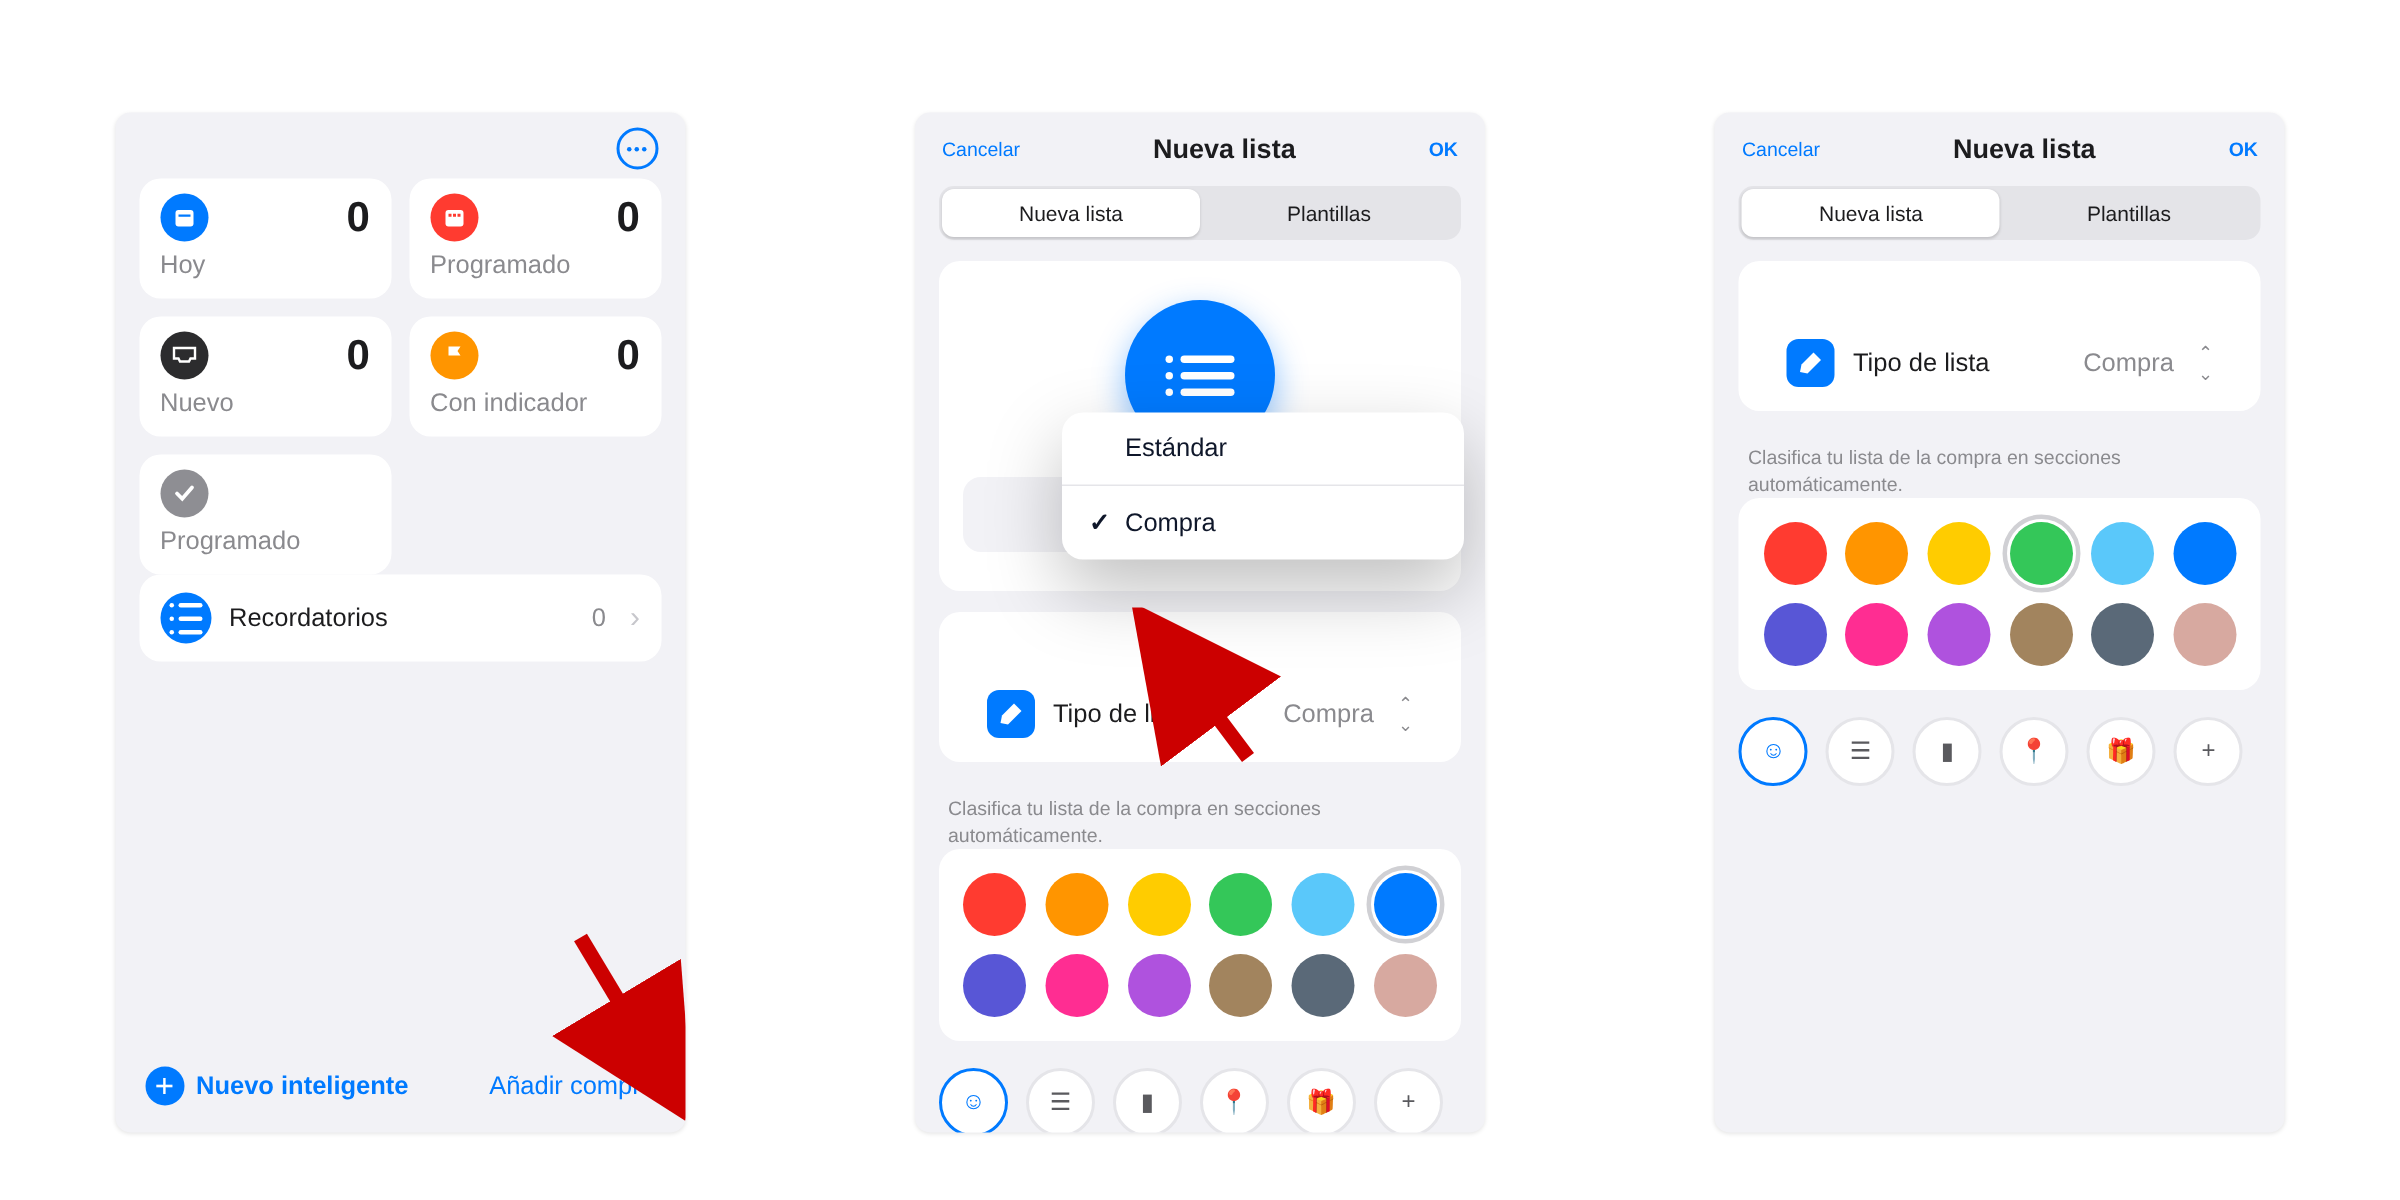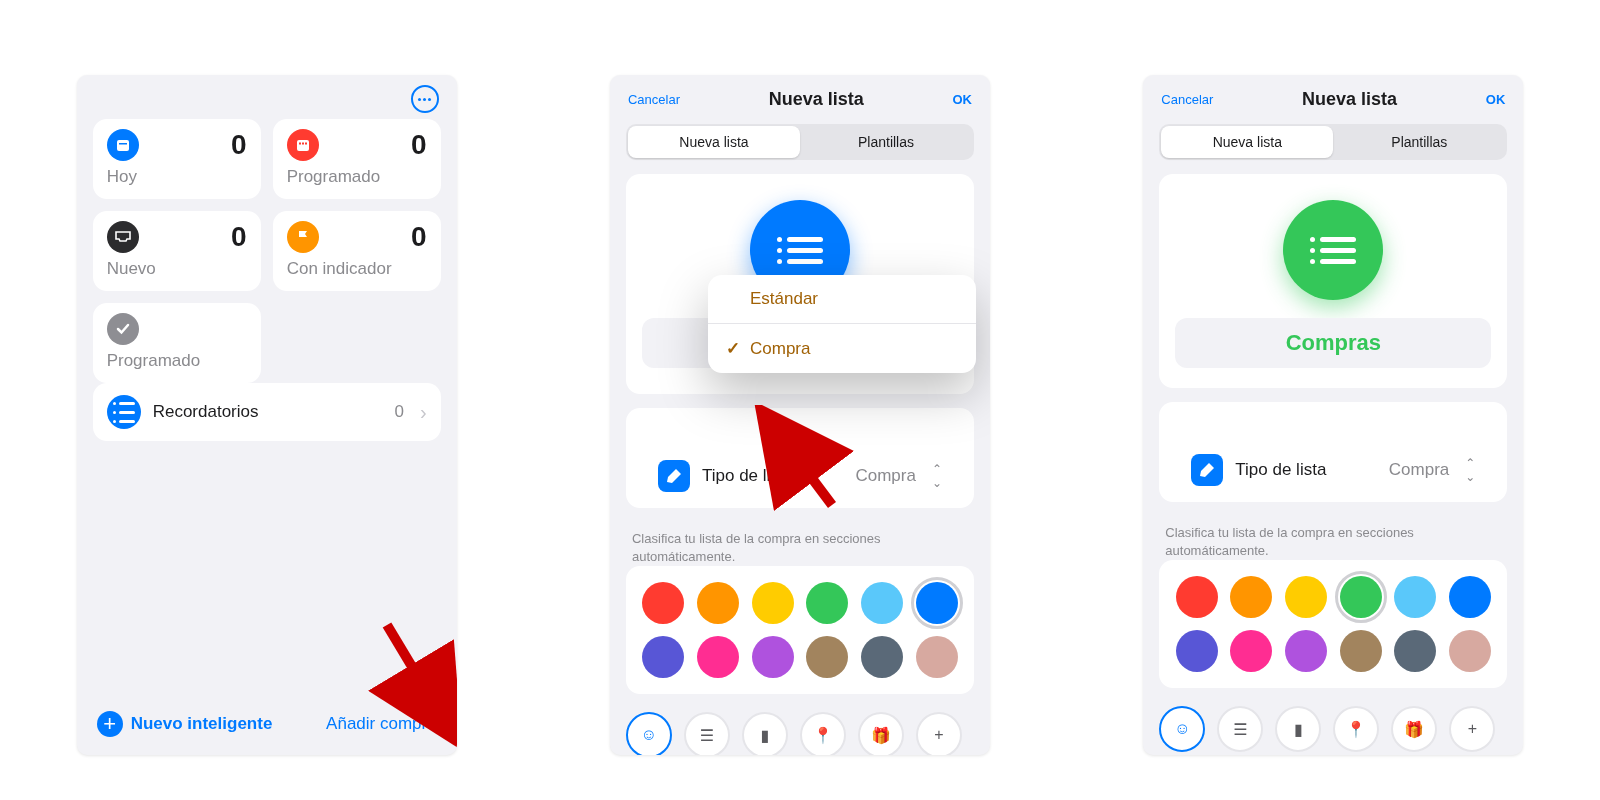--- a/index.html
+++ b/index.html
@@ -81,21 +81,21 @@
   .colors{display:grid;grid-template-columns:repeat(6,1fr);gap:12px;padding:16px;}
   .swatch{width:42px;height:42px;border-radius:50%;cursor:pointer;margin:0 auto;position:relative;}
   .swatch.sel::after{content:"";position:absolute;inset:-5px;border:3px solid #d0d0d4;border-radius:50%;}
   .iconrow{display:flex;gap:12px;padding:4px 16px 0;justify-content:flex-start;}
   .ibtn{width:46px;height:46px;border-radius:50%;border:2px solid #e5e5e9;background:#fff;
     display:flex;align-items:center;justify-content:center;color:#5a5a5e;cursor:pointer;flex-shrink:0;}
   .ibtn.active{border-color:var(--ios-blue);color:var(--ios-blue);}
   
   .popup{position:absolute;left:98px;top:200px;width:268px;background:#fff;
     border-radius:14px;box-shadow:0 20px 50px rgba(0,0,0,.25);overflow:hidden;z-index:5;}
-  .popup div{padding:14px 18px;font-size:17px;color:#a16207;display:flex;align-items:center;gap:10px;cursor:pointer;text-align:right;}
+  .popup div{padding:14px 18px;font-size:17px;color:#0f172a;display:flex;align-items:center;gap:10px;cursor:pointer;text-align:right;}
   .popup div+div{border-top:1px solid #e5e5e9;}
   .chk{width:14px;display:inline-block;font-weight:700;}
   .arrow2{position:absolute;left:132px;top:330px;z-index:6;pointer-events:none;}
   
   .lines{display:flex;flex-direction:column;gap:6px;}
   .lines b{display:flex;gap:5px;align-items:center;}
   .lines i{width:5px;height:5px;background:#fff;border-radius:50%;display:block;}
   .lines u{width:36px;height:5px;background:#fff;border-radius:3px;display:block;text-decoration:none;}
   .lines.sm b{gap:3px;} .lines.sm i{width:3px;height:3px;} .lines.sm u{width:16px;height:3px;}
 </style>
@@ -298,39 +298,20 @@
 <div class="phone">
   <div class="modal-hdr">
     <div class="hdr-btn">Cancelar</div>
     <div class="hdr-title">Nueva lista</div>
     <div class="hdr-btn ok">OK</div>
   </div>
   <div class="seg">
     <div class="active">Nueva lista</div>
     <div>Plantillas</div>
   </div>
-  <div class="panel" style="padding-bottom:20px;">
-    <div class="big-icon green">
-      <div class="lines">
-          <b>
-            <i></i>
-            <u></u>
-          </b>
-          <b>
-            <i></i>
-            <u></u>
-          </b>
-          <b>
-            <i></i>
-            <u></u>
-          </b>
-        </div>
-    </div>
-    <div class="name-field green">Compras</div>
-  </div>
   <div class="panel" style="padding:12px 14px;">
     <div class="type-row">
       <div class="carrot">
         <svg width="18" height="18" viewBox="0 0 18 18" fill="#fff">
             <path d="M11 2l5 5-9 9-5-1 1-5z"></path>
           </svg>
       </div>
       <div class="type-label">Tipo de lista</div>
       <div class="type-val">Compra</div>
       <div class="updn">⌃<br>⌄</div>

